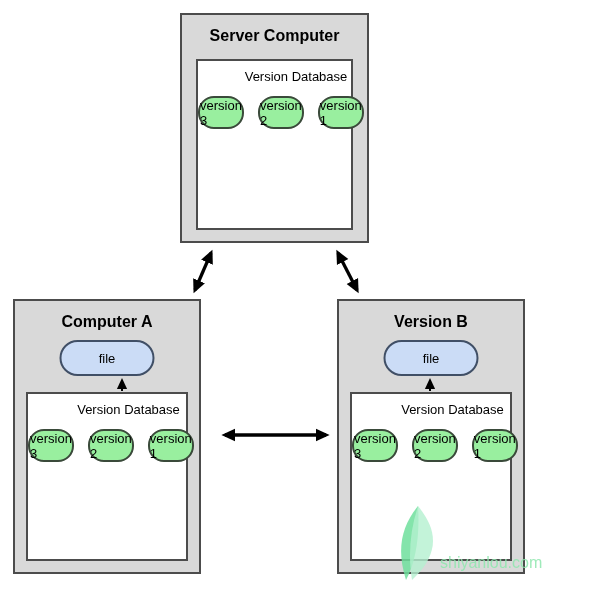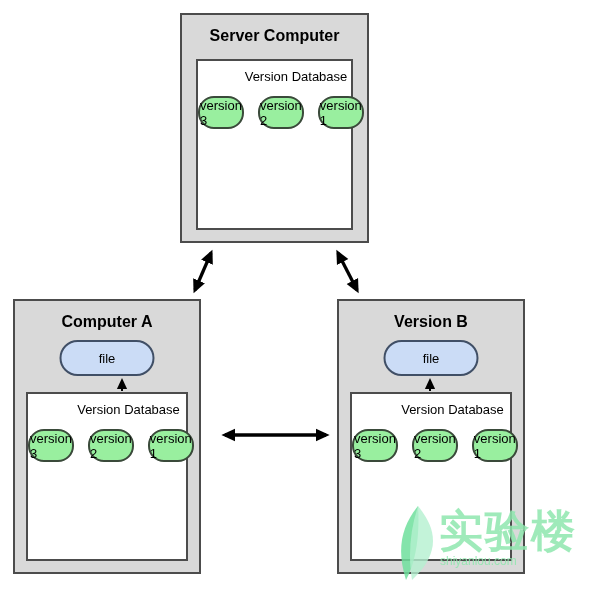--- a/index.html
+++ b/index.html
@@ -36,21 +36,21 @@
   .pill-file{position:absolute;top:39px;left:50%;transform:translateX(-50%);width:95px;height:36px;
         border-radius:18px;background:var(--file_fill);border:2.5px solid var(--file_border);
         display:flex;align-items:center;justify-content:center;font-size:13px;color:var(--text);
         box-sizing:border-box;z-index:2;}
 
   .arrows{position:absolute;left:0;top:0;z-index:5;pointer-events:none;}
 
   .watermark{position:absolute;z-index:10;pointer-events:none;}
   .wm-brand{position:absolute;left:47px;top:4px;font-size:44px;line-height:50px;font-weight:bold;
             letter-spacing:2px;color:var(--watermark_text);opacity:0.85;white-space:nowrap;}
-  .wm-url{position:absolute;left:48px;top:52px;font-size:12px;color:var(--watermark_text);opacity:0.85;white-space:nowrap;}
+  .wm-url{position:absolute;left:48px;top:52px;font-size:16px;color:var(--watermark_text);opacity:0.85;white-space:nowrap;}
 </style>
 </head>
 <body>
 
 <div class="canvas">
 
   <section class="panel panel-server">
     <h2 class="title">Server Computer</h2>
     <div class="db">
       <div class="db-label">Version Database</div>
@@ -105,17 +105,16 @@
     <line x1="225" y1="435" x2="326" y2="435" stroke="#000000" stroke-width="3.3" marker-start="url(#ah)" marker-end="url(#ah)"></line>
     <line x1="122" y1="391" x2="122" y2="381" stroke="#000000" stroke-width="2" marker-end="url(#ahs)"></line>
     <line x1="430" y1="391" x2="430" y2="381" stroke="#000000" stroke-width="2" marker-end="url(#ahs)"></line>
   </svg>
 
   <div class="watermark" style="left:392px;top:502px;width:210px;height:80px;">
     <svg width="56" height="78" viewBox="0 0 56 78" style="position:absolute;left:0;top:2px;">
       <path d="M26 2 C 10 22, 4 44, 14 76 C 24 58, 28 30, 26 2 Z" fill="var(--leaf_dark)" opacity="0.85"></path>
       <path d="M26 2 C 44 24, 50 48, 20 76 C 16 52, 18 26, 26 2 Z" fill="var(--leaf_light)" opacity="0.8"></path>
     </svg>
-    <div class="wm-brand">实验楼</div>
     <div class="wm-url">shiyanlou.com</div>
   </div>
 
 </div>
 
 </body></html>

